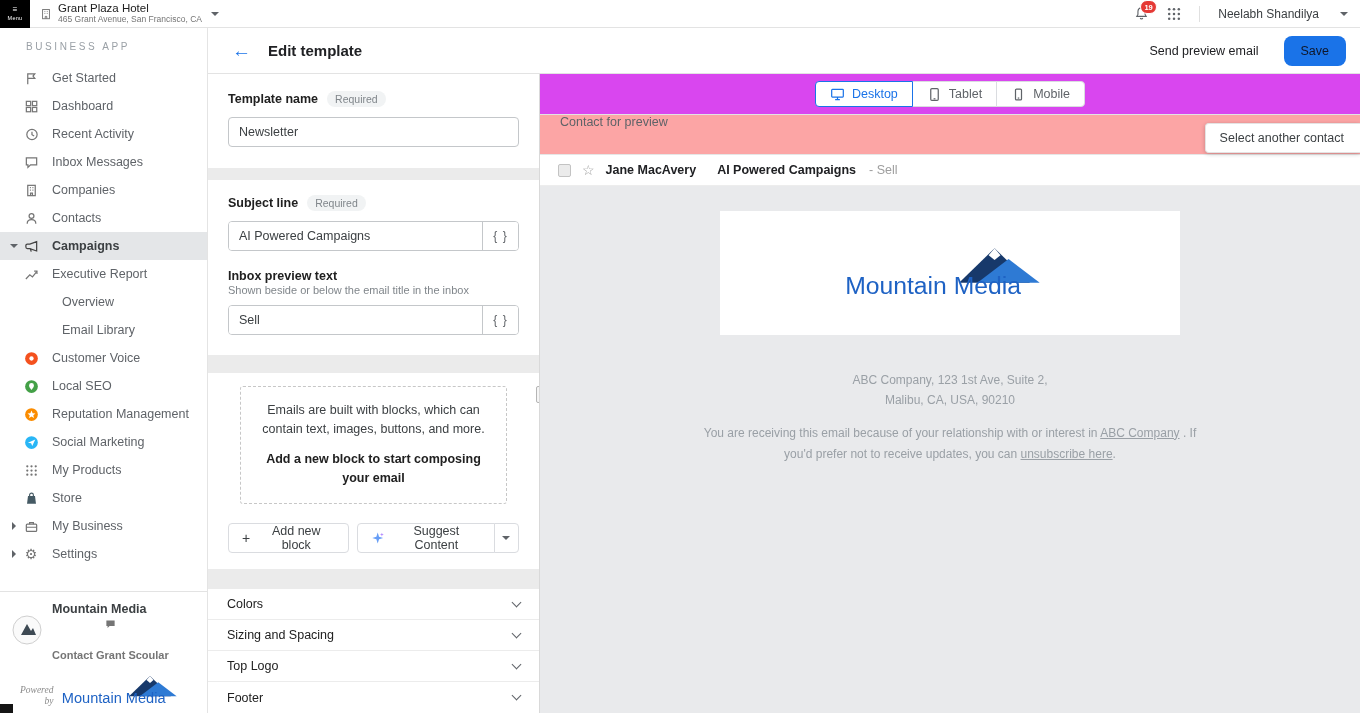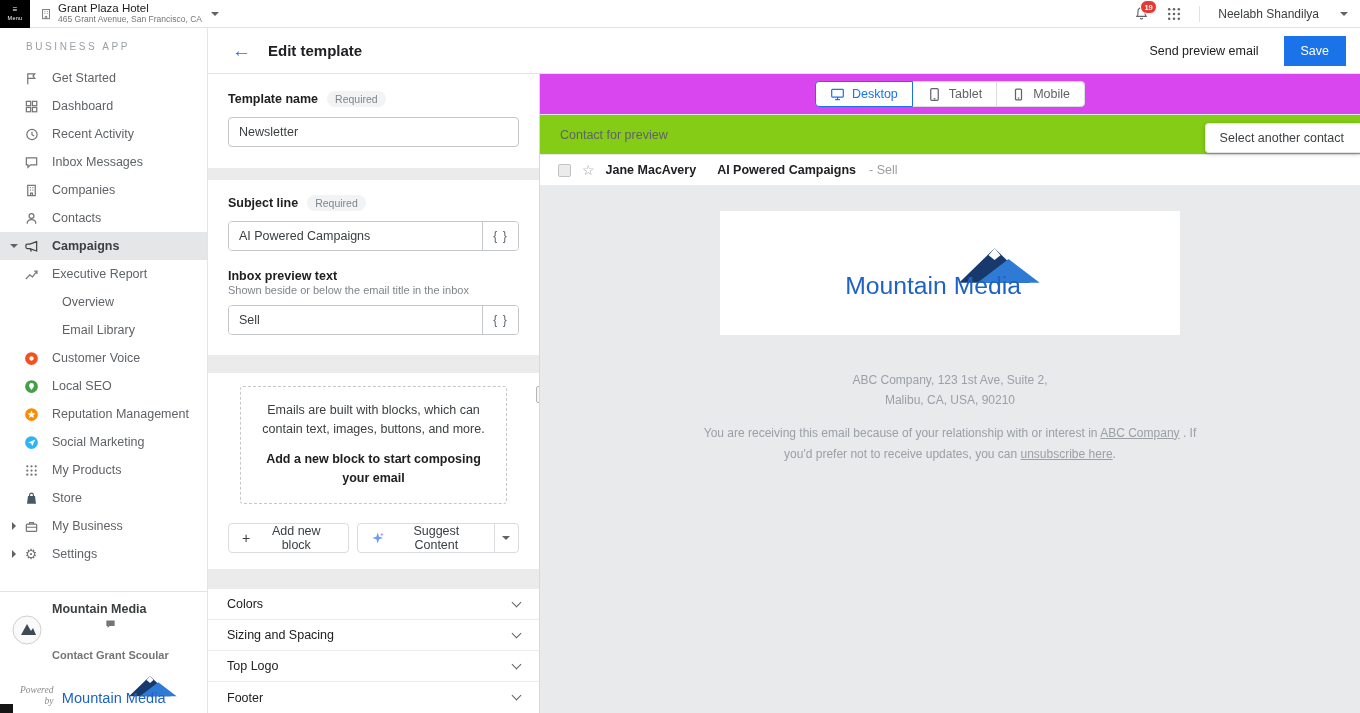--- a/index.html
+++ b/index.html
@@ -47,21 +47,21 @@
   .powered-row { display:flex; align-items:flex-end; gap:7px; margin-top:13px; padding-left:8px; }
   .powered-text { font-family:"Liberation Serif", serif; font-style:italic; font-size:9.5px; color:#8a8a8a; text-align:right; line-height:1.15; }
 
   
   .main { flex:1; display:flex; flex-direction:column; min-width:0; }
   .page-header { height:46px; background:#fff; border-bottom:1px solid #e3e3e3; display:flex; align-items:center; padding:0 14px 0 24px; gap:17px; flex-shrink:0; }
   .back-arrow { color:#1a73e8; font-size:19px; cursor:pointer; line-height:1; }
   .page-title { font-size:15px; font-weight:bold; color:#202124; }
   .header-spacer { flex:1; }
   .text-btn { background:none; border:none; font-size:12.5px; color:#202124; cursor:pointer; margin-right:8px; }
-  .save-btn { background:#1a73e8; color:#ffffff; border:none; border-radius:0; height:30px; padding:0 17px; font-size:12.5px; cursor:pointer; }
+  .save-btn { background:#1a73e8; color:#0f172a; border:none; border-radius:8px; height:30px; padding:0 17px; font-size:12.5px; cursor:pointer; }
   .content { flex:1; display:flex; min-height:0; }
 
   
   .form-panel { width:332px; background:#ebebeb; border-right:1px solid #d9d9d9; display:flex; flex-direction:column; position:relative; flex-shrink:0; overflow:hidden; }
   .card { background:#fff; }
   .card1 { padding:17px 20px 21px; }
   .card2 { margin-top:12px; padding:15px 20px 20px; }
   .card2b { margin-top:18px; padding:13px 0 16px; }
   .card3 { margin-top:auto; }
   .label-row { display:flex; align-items:center; gap:9px; margin-bottom:10px; }
@@ -87,21 +87,21 @@
   .chev-down { width:7px; height:7px; border-right:1.6px solid #5f6368; border-bottom:1.6px solid #5f6368; transform:rotate(45deg); margin-top:-4px; }
   .resize-handle { position:absolute; right:-3px; top:312px; width:6px; height:17px; background:#f5f5f5; border:1px solid #b5b5b5; border-radius:2px; cursor:col-resize; z-index:4; }
 
   
   .preview-panel { flex:1; display:flex; flex-direction:column; min-width:0; background:#e9eaec; }
   .device-bar { height:41px; background:#d946ef; border-bottom:1px solid #e3e3e3; display:flex; align-items:center; justify-content:center; flex-shrink:0; }
   .device-btn { display:inline-flex; align-items:center; gap:7px; height:26px; padding:0 14px; background:#fff; border:1px solid #dadce0; margin-left:-1px; font-size:12.5px; color:#5f6368; cursor:pointer; position:relative; }
   .device-btn.first { border-radius:4px 0 0 4px; margin-left:0; }
   .device-btn.last { border-radius:0 4px 4px 0; }
   .device-btn.active { color:#1a73e8; border-color:#1a73e8; z-index:2; }
-  .contact-bar { height:40px; background:#84cc16; border-bottom:1px solid #e6e6e6; display:flex; align-items:center; padding-left:20px; position:relative; flex-shrink:0; }
+  .contact-bar { height:40px; background:#fca5a5; border-bottom:1px solid #e6e6e6; display:flex; padding-left:20px; position:relative; flex-shrink:0; }
   .contact-bar-label { font-size:12.5px; color:#5f6368; }
   .select-contact-btn { position:absolute; right:0; top:8px; background:#fff; border:1px solid #e4e4e4; border-right:none; border-radius:4px 0 0 4px; padding:7px 16px 7px 14px; font-size:12.5px; color:#3c4043; cursor:pointer; box-shadow:0 1px 4px rgba(0,0,0,.22); z-index:5; }
   .contact-row { height:31px; background:#fff; display:flex; align-items:center; gap:11px; padding-left:18px; border-bottom:1px solid #ededed; flex-shrink:0; }
   .cb { width:13px; height:13px; background:#ebebeb; border:1px solid #c3c3c3; border-radius:2px; cursor:pointer; flex-shrink:0; }
   .star { font-size:14px; color:#9e9e9e; cursor:pointer; line-height:1; }
   .contact-name { font-size:12.5px; font-weight:bold; color:#202124; margin-right:10px; }
   .contact-subject { font-size:12.5px; font-weight:bold; color:#202124; }
   .contact-preview { font-size:12.5px; color:#9e9e9e; margin-left:2px; }
   .preview-body { flex:1; padding-top:25px; overflow:hidden; }
   .email-card { width:460px; height:124px; margin:0 auto; background:#fff; display:flex; align-items:center; justify-content:center; }

